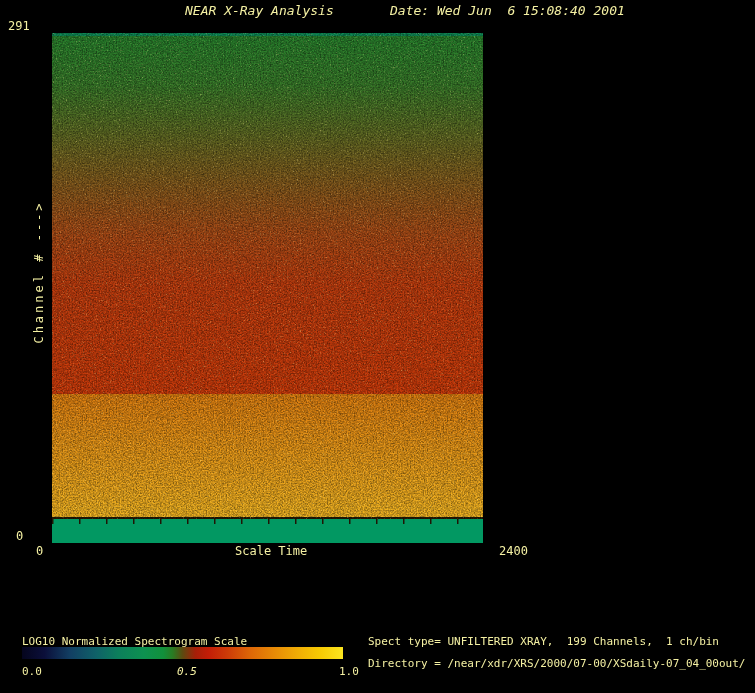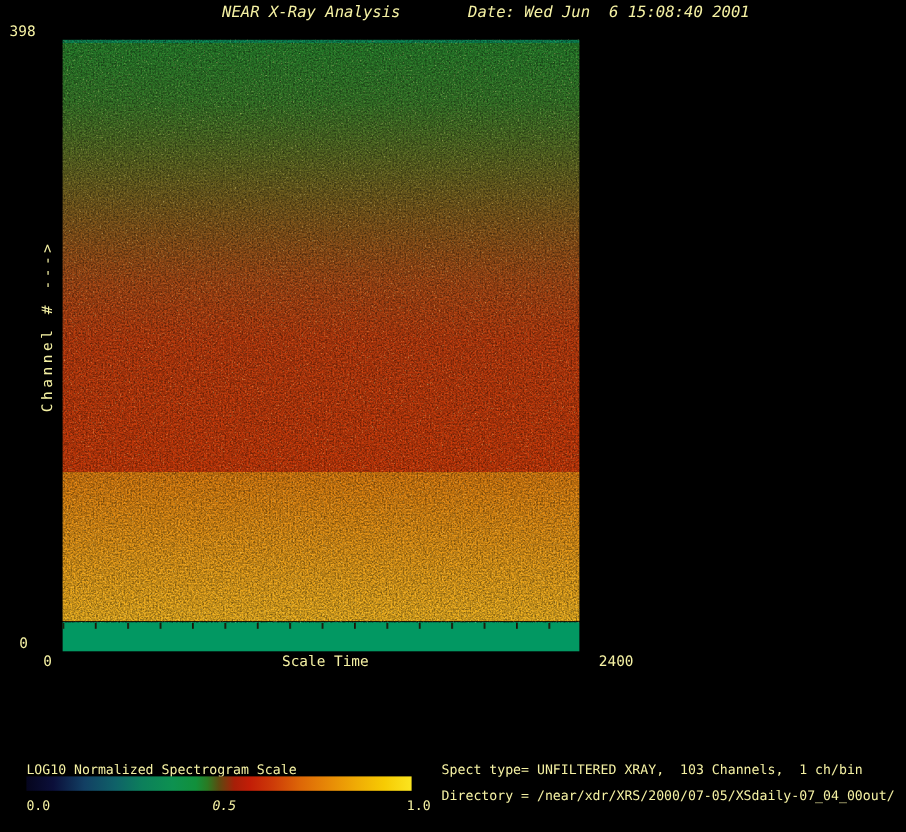--- a/index.html
+++ b/index.html
@@ -29,21 +29,21 @@
   .plot svg{display:block;}
 </style>
 </head>
 <body>
 
 <div>
 
   <div class="txt t13 title">NEAR X-Ray Analysis</div>
   <div class="txt t13 date">Date: Wed Jun  6 15:08:40 2001</div>
 
-  <div class="txt t12 ymax">398</div>
+  <div class="txt t12 ymax">291</div>
   <div class="txt t12 ylabel">Channel # ---&gt;</div>
   <div class="txt t12 ymin">0</div>
 
   <div class="plot">
     <svg width="431" height="510">
       <defs>
         <linearGradient id="bandGrad" x1="0" y1="0" x2="0" y2="1">
             <stop offset="0.00%" stop-color="#0d8a57"></stop>
             <stop offset="0.59%" stop-color="#0d8a57"></stop>
             <stop offset="0.59%" stop-color="#27802c"></stop>
@@ -85,16 +85,16 @@
   <div class="txt t12 x0">0</div>
   <div class="txt t12 xtitle">Scale Time</div>
   <div class="txt t12 xmax">2400</div>
 
   <div class="txt t11 cblabel">LOG10 Normalized Spectrogram Scale</div>
   <div class="cbar" id="cbar" style="background: linear-gradient(90deg, rgb(5, 5, 29) 0%, rgb(11, 15, 58) 7%, rgb(18, 63, 99) 15%, rgb(15, 97, 104) 23%, rgb(12, 127, 91) 30%, rgb(13, 145, 80) 38%, rgb(17, 144, 59) 44%, rgb(42, 122, 34) 47%, rgb(92, 74, 16) 50%, rgb(166, 31, 8) 54%, rgb(194, 29, 7) 58%, rgb(205, 59, 8) 64%, rgb(221, 102, 7) 71%, rgb(232, 140, 6) 79%, rgb(240, 173, 5) 86%, rgb(247, 203, 3) 93%, rgb(251, 229, 32) 100%);"></div>
   <div class="txt t11 cb0">0.0</div>
   <div class="txt t11 cb5">0.5</div>
   <div class="txt t11 cb1">1.0</div>
 
-  <div class="txt t11 info1">Spect type= UNFILTERED XRAY,  103 Channels,  1 ch/bin</div>
-  <div class="txt t11 info2">Directory = /near/xdr/XRS/2000/07-05/XSdaily-07_04_00out/</div>
+  <div class="txt t11 info1">Spect type= UNFILTERED XRAY,  199 Channels,  1 ch/bin</div>
+  <div class="txt t11 info2">Directory = /near/xdr/XRS/2000/07-00/XSdaily-07_04_00out/</div>
 
 </div>
 
 </body></html>

